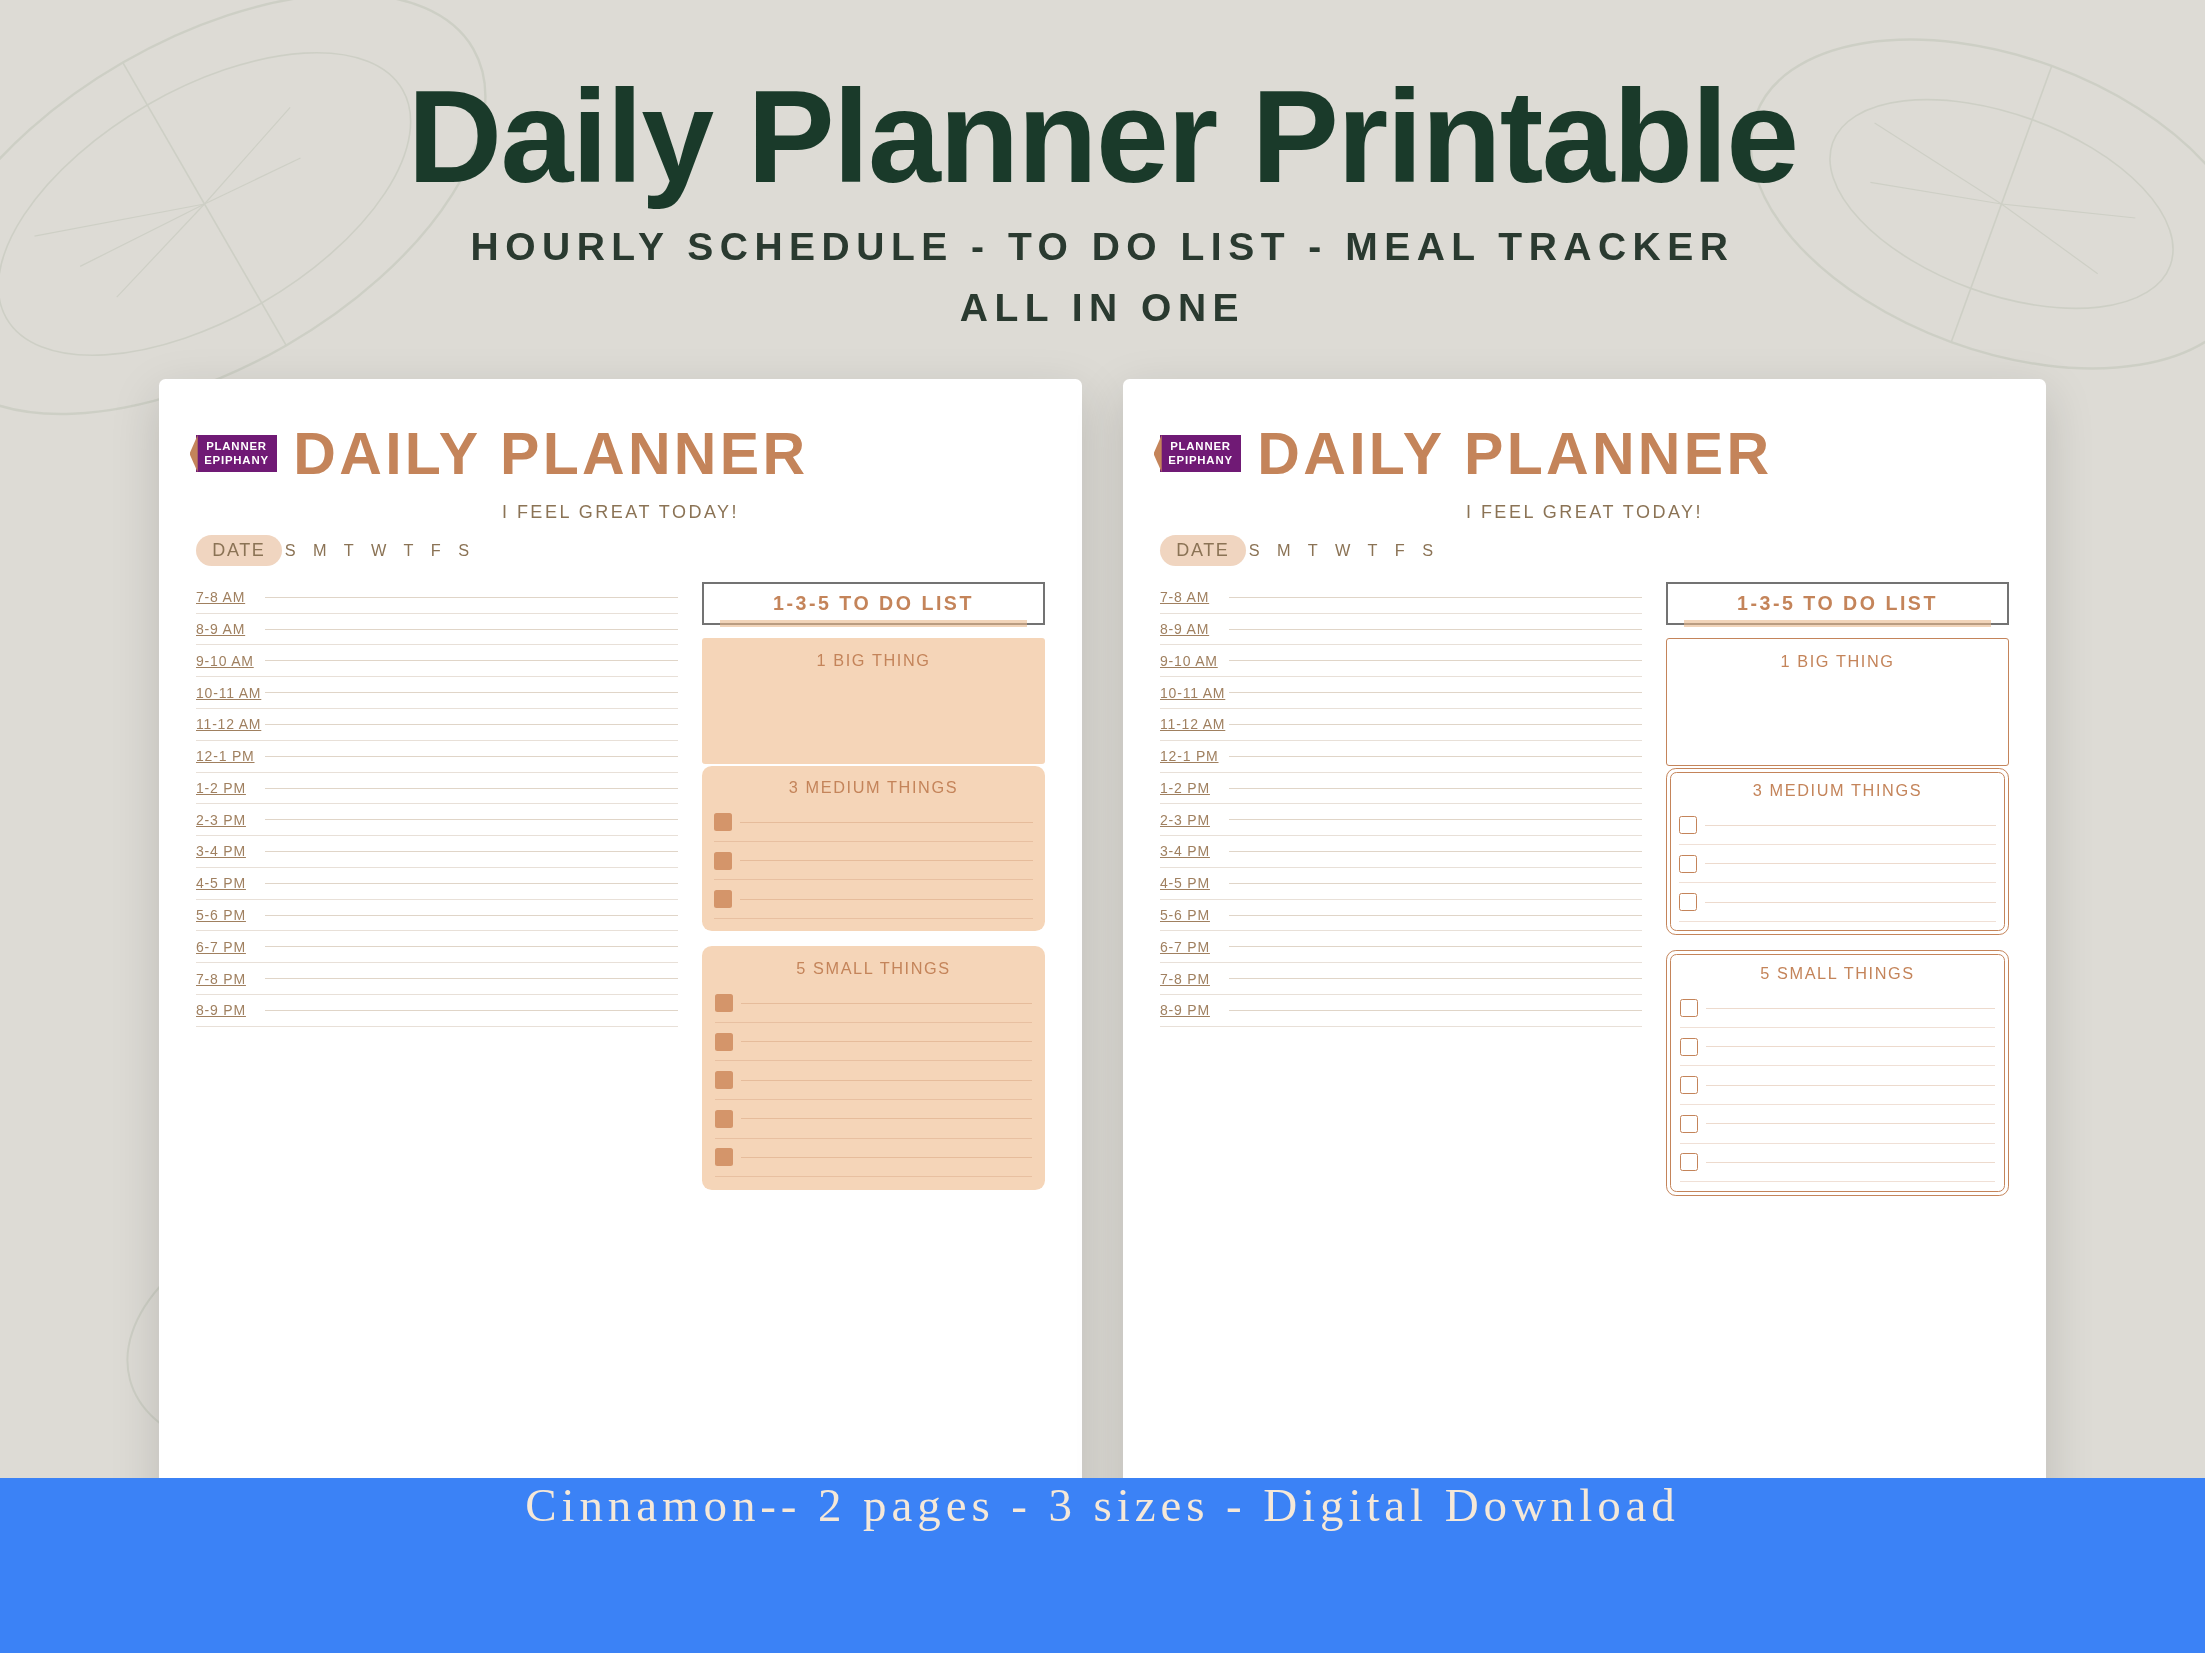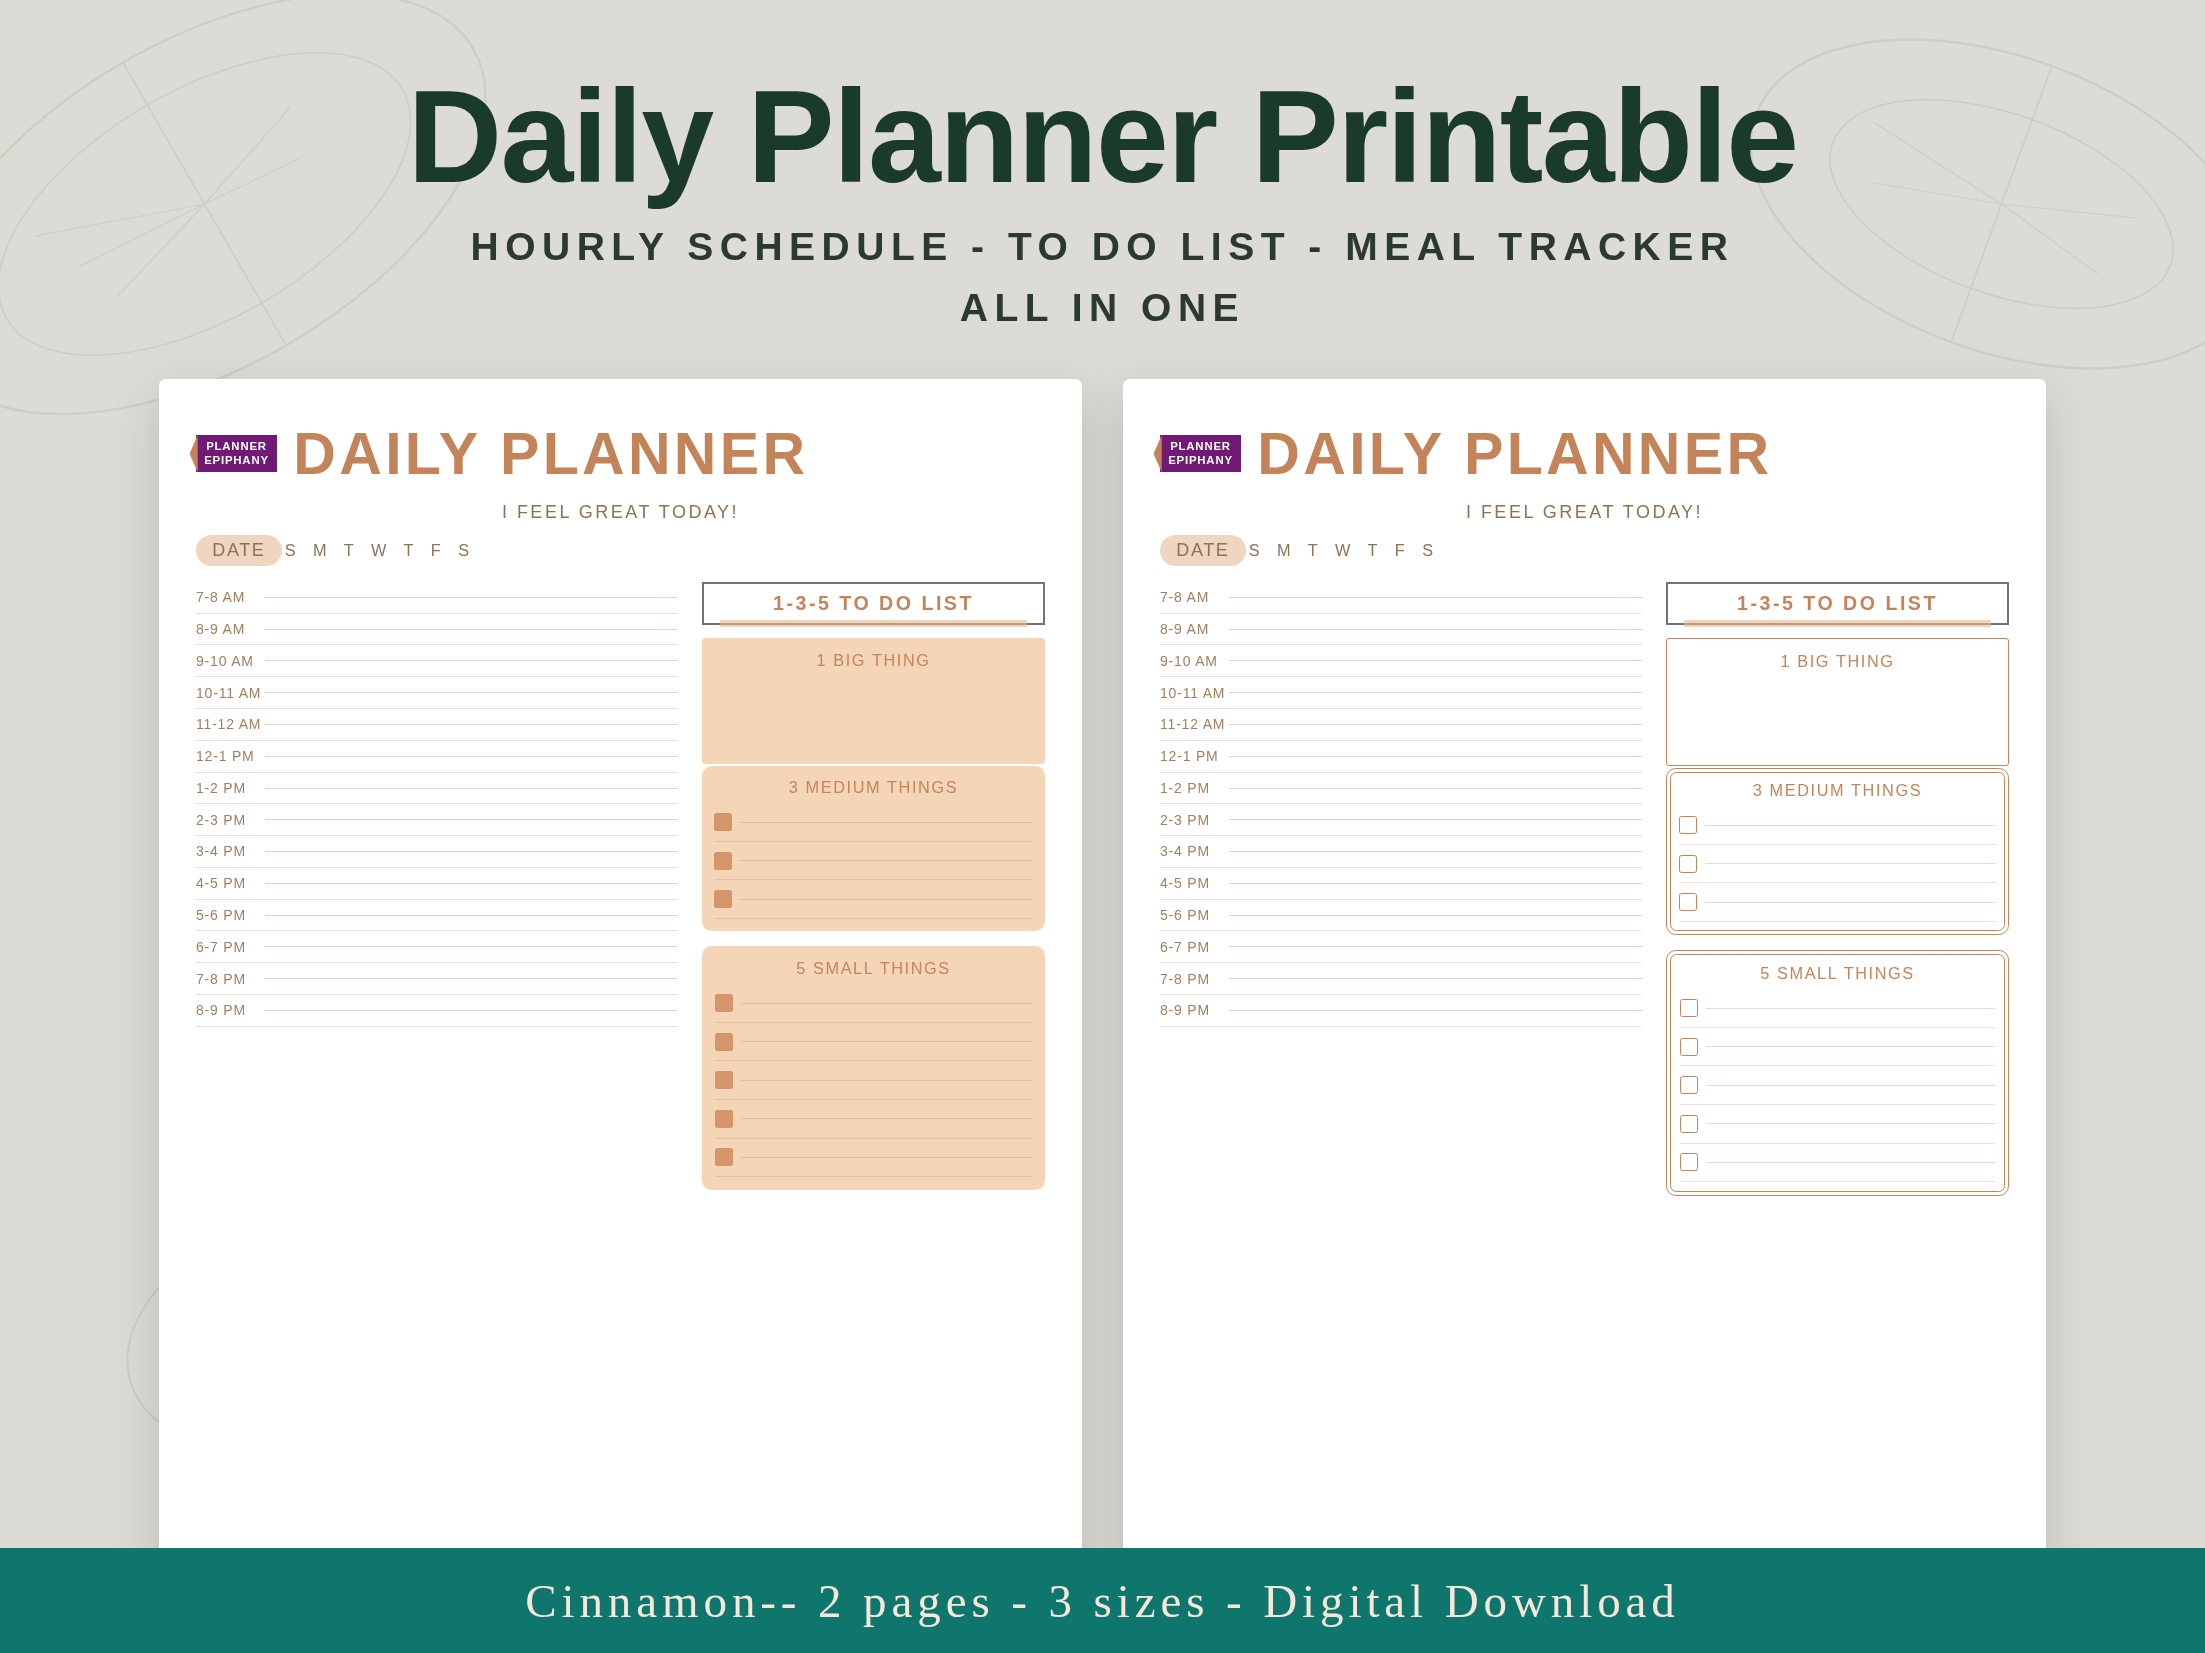--- a/index.html
+++ b/index.html
@@ -165,20 +165,21 @@
       padding: 7.4px 0;
       font-size: 14.7px;
       color: #8b7355;
       letter-spacing: 0.8px;
     }
 
     .time-label {
       width: 69px;
       font-size: 14px;
       color: #a08060;
+      text-decoration: underline;
     }
 
     
     .todo-header {
       border: 2px solid #737373;
       text-align: center;
       padding: 8.2px 0;
       margin-bottom: 13px;
       position: relative;
     }
@@ -274,25 +275,25 @@
     .small-box.outline {
       border: 1.6px solid #c4845a;
     }
 
     
     .bottom-bar {
       position: absolute;
       bottom: 0;
       left: 0;
       right: 0;
-      background: #0f766e;
+      background: #3b82f6;
       z-index: 3;
-      height: 106px;
+      height: 176px;
       display: flex;
-      align-items: center;
+      align-items: flex-start;
       justify-content: center;
     }
 
     .bottom-text {
       font-size: 47px;
       color: #f5e8d8;
       letter-spacing: 4.9px;
       font-family: Georgia, serif;
     }
 

